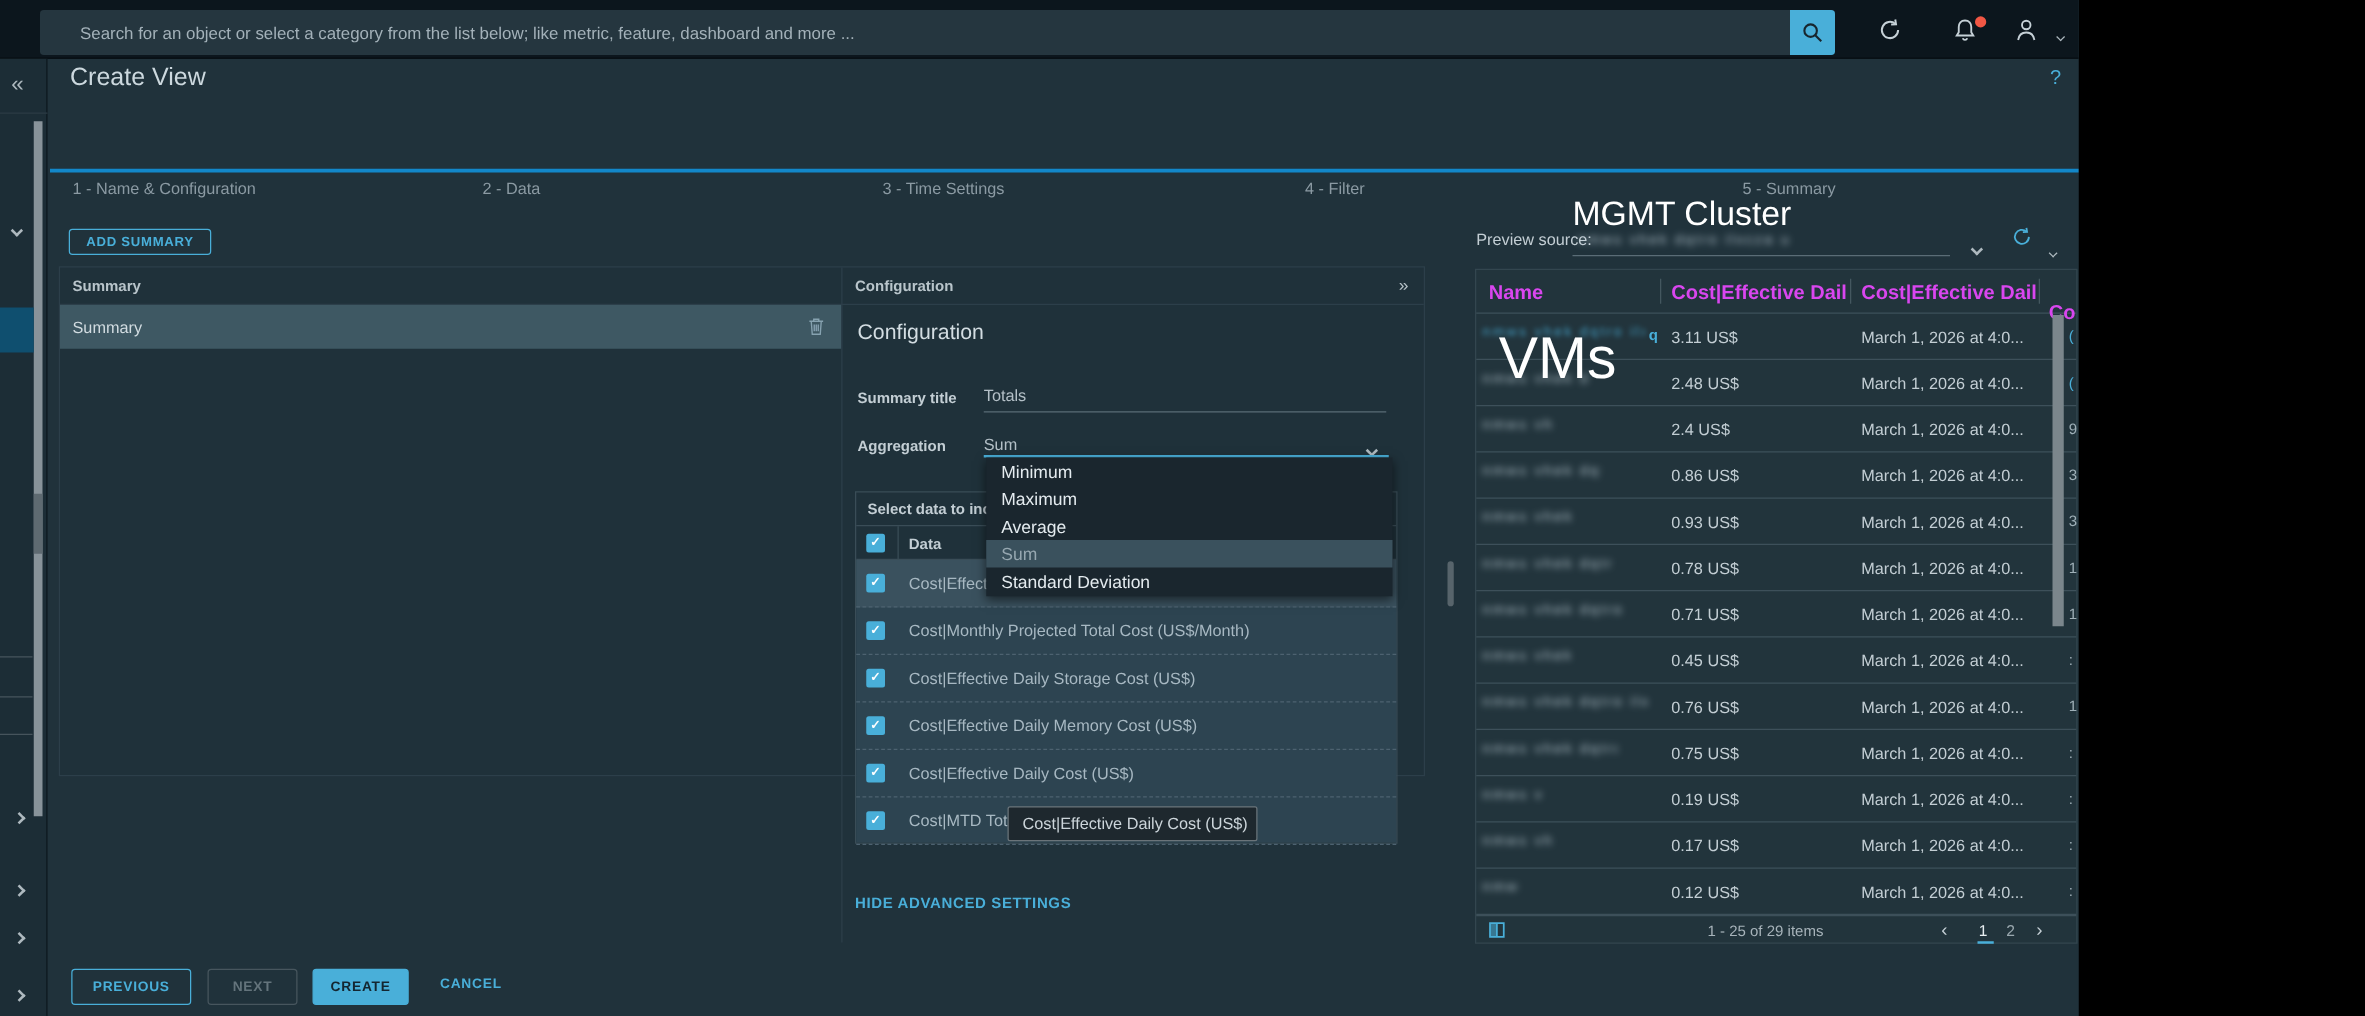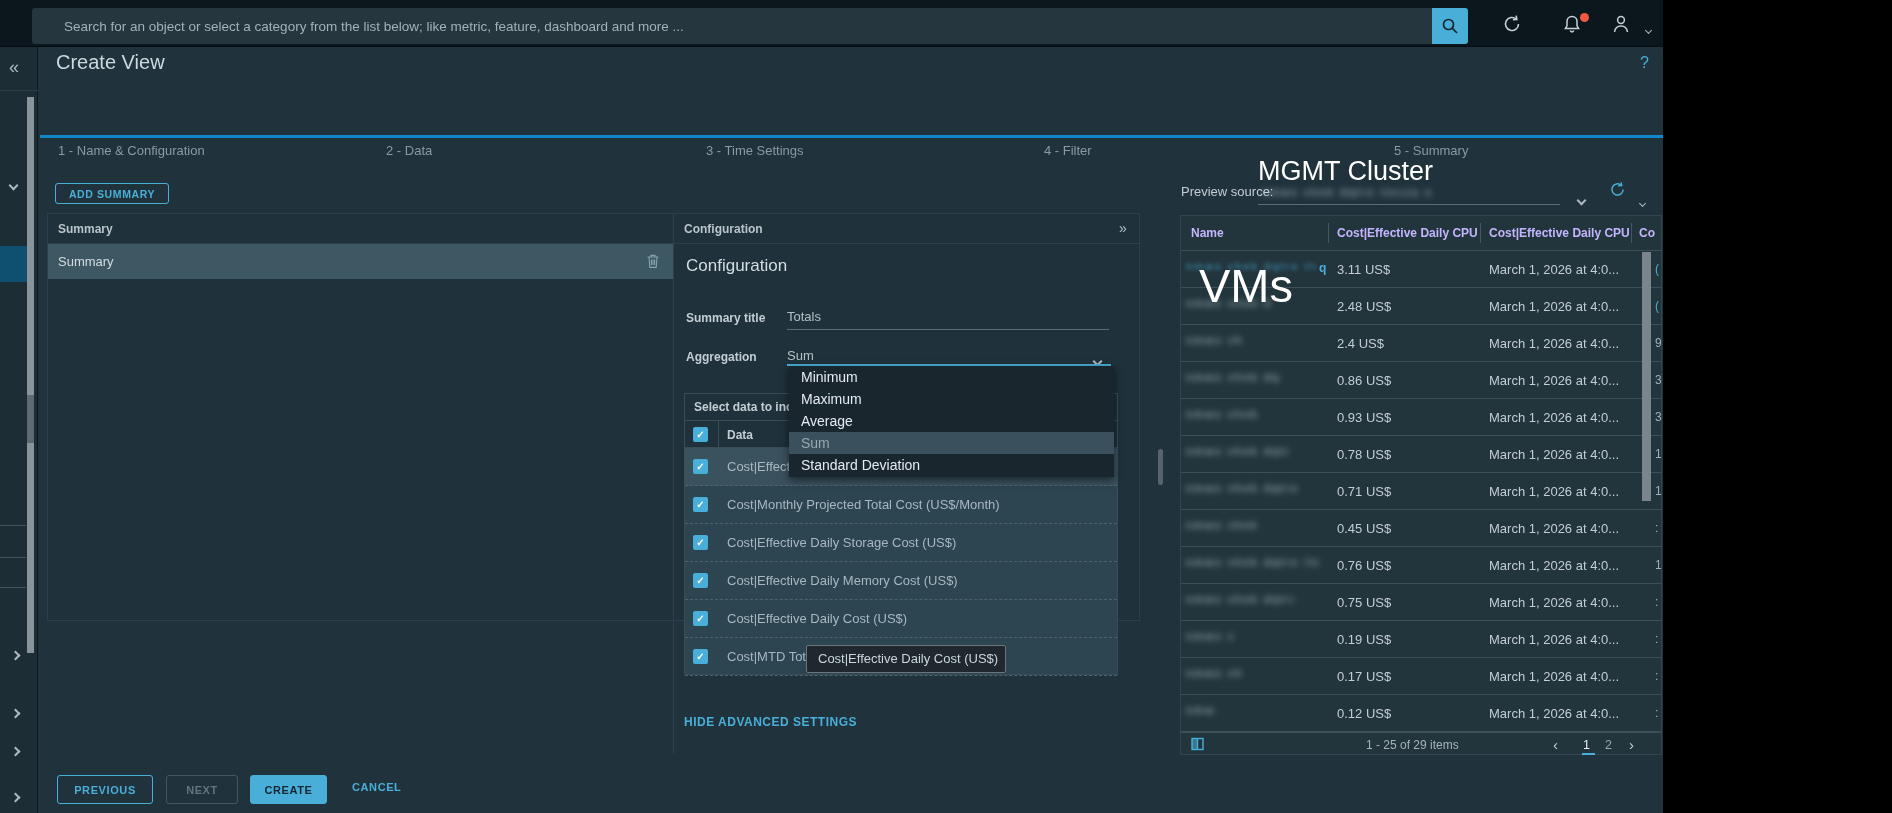--- a/index.html
+++ b/index.html
@@ -87,21 +87,21 @@
   .b-cancel { position:absolute; left:352px; top:781px; background:none; border:none; color:#49afd9; font-size:11px; }
 
   
   .pv-label { position:absolute; left:1181px; top:184px; font-size:13px; color:#c3ced4; }
   .pv-line { position:absolute; left:1258px; top:204px; width:302px; height:1px; background:#5a6c76; }
   .pv-chev { position:absolute; left:1578px; top:190px; }
   .pv-refresh { position:absolute; left:1608px; top:180px; font-size:19px; color:#49afd9; cursor:pointer; }
   .pv-chev2 { position:absolute; left:1640px; top:192px; }
   .pv-table { position:absolute; left:1180px; top:215px; width:482px; height:540px; background:#22343c; border:1px solid #33464f; }
   .pv-head { position:absolute; left:0; top:0; width:100%; height:35px; border-bottom:1px solid #3d505a; }
-  .pv-col { position:absolute; top:10px; font-size:12px; font-weight:bold; color:#c4b5fd; white-space:nowrap; overflow:hidden; }
+  .pv-col { position:absolute; top:10px; font-size:16px; font-weight:bold; color:#d946ef; white-space:nowrap; overflow:hidden; }
   .pv-sep { position:absolute; top:7px; width:1px; height:20px; background:#44575f; }
   .pv-rows { position:absolute; left:0; top:35px; width:100%; }
   .pv-row { position:relative; width:100%; height:37px; border-bottom:1px solid #3d505a; }
   .pv-cost { position:absolute; left:156px; top:11px; font-size:13px; color:#c3ced4; }
   .pv-time { position:absolute; left:308px; top:11px; font-size:13px; color:#c3ced4; white-space:nowrap; }
   .pv-frag { position:absolute; left:474px; top:11px; width:7px; font-size:12px; color:#9fb0b8; overflow:hidden; white-space:nowrap; }
   .smudge { position:absolute; left:5px; top:9px; height:18px; overflow:hidden; filter:blur(3px); white-space:nowrap;
             font-size:11px; letter-spacing:2px; color:#cfdfe8; opacity:.85; }
   .smudge.blue { color:#49afd9; filter:blur(2px); }
   .q-tail { position:absolute; left:138px; top:10px; color:#49afd9; font-size:12px; font-weight:bold; }
@@ -287,21 +287,21 @@
   <span class="pv-chev2"><span class="chev down small"></span></span>
 
   <div class="pv-table">
     <div class="pv-head">
       <span class="pv-col" style="left:10px;">Name</span>
       <span class="pv-sep" style="left:147px;"></span>
       <span class="pv-col" style="left:156px;width:140px;">Cost|Effective Daily CPU ...</span>
       <span class="pv-sep" style="left:299px;"></span>
       <span class="pv-col" style="left:308px;width:140px;">Cost|Effective Daily CPU ...</span>
       <span class="pv-sep" style="left:450px;"></span>
-      <span class="pv-col" style="left:458px;width:22px;">Co</span>
+      <span class="pv-col" style="left:458px;width:22px;margin-top:16px;">Co</span>
     </div>
     <div class="pv-rows" id="pv-rows">
         <div class="pv-row">
           <span class="smudge blue" style="width: 130px;">nmws vhek dqtro ilxcza uvb</span>
           <span class="q-tail">q</span>
           <span class="pv-cost">3.11 US$</span>
           <span class="pv-time">March 1, 2026 at 4:0...</span>
           <span class="pv-frag" style="color: rgb(73, 175, 217);">(</span>
         </div>
         <div class="pv-row">

